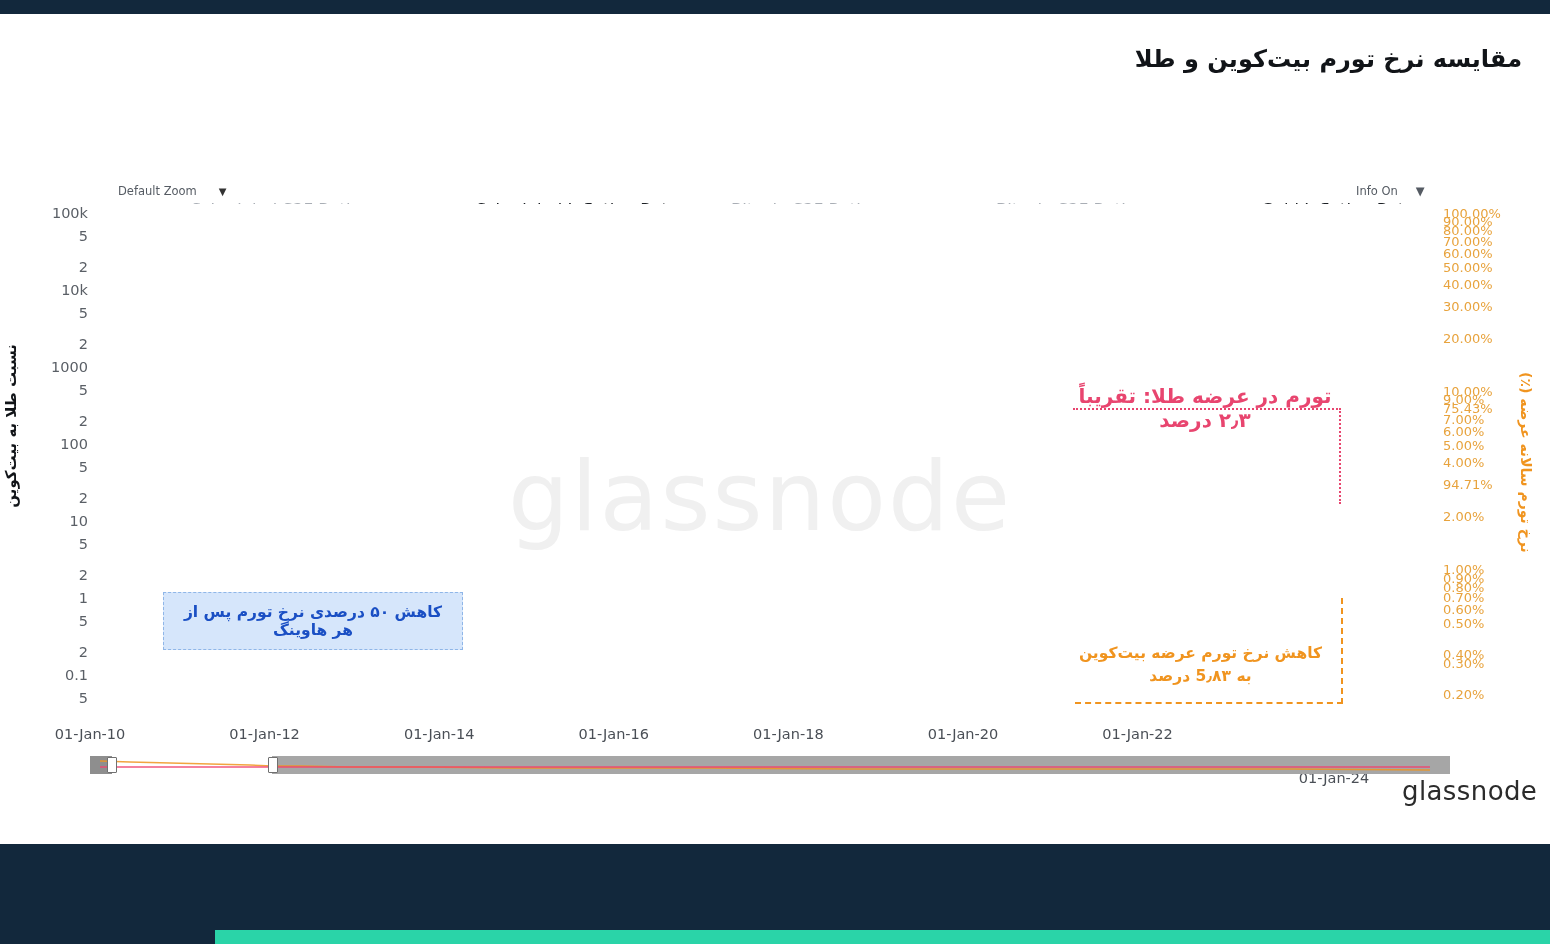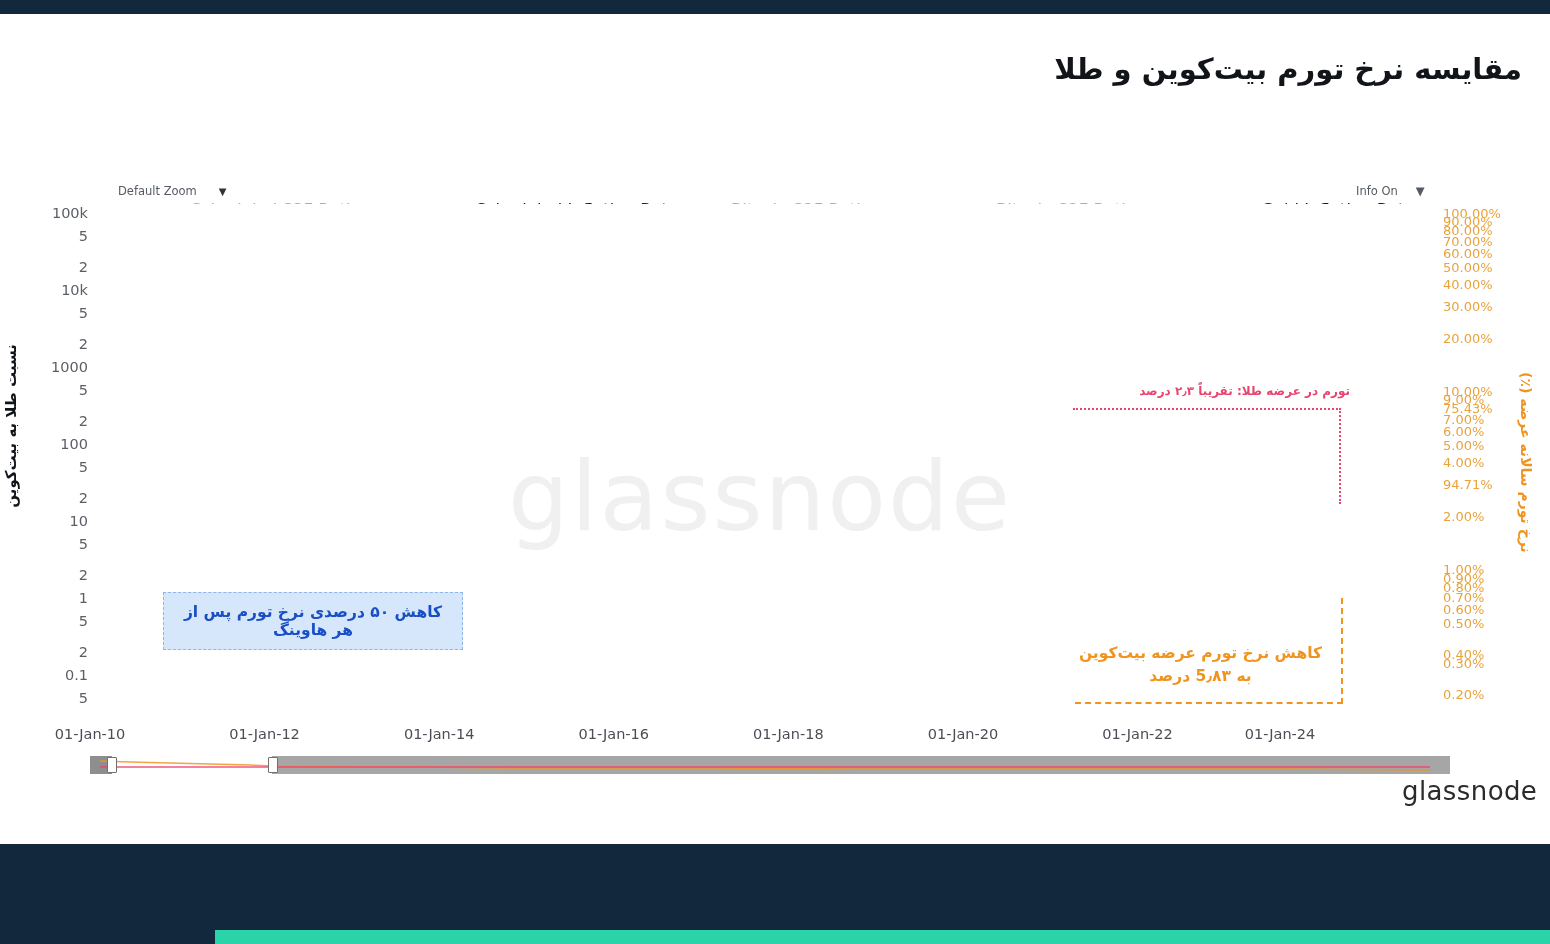--- a/index.html
+++ b/index.html
@@ -20,22 +20,22 @@
   .footer {
     position:absolute; left:0; top:844px; width:1550px; height:100px;
     background:#12283c;
   }
   .footer-accent {
     position:absolute; left:215px; top:930px; width:1335px; height:14px;
     background:#2ad4a8;
   }
   
   .page-title {
-    position:absolute; right:28px; top:38px;
-    font-size:29px; font-weight:bold; color:#111418;
+    position:absolute; right:28px; top:31px;
+    font-size:24px; font-weight:bold; color:#111418;
     direction:rtl; letter-spacing:0px;
   }
   
   .chart-area {
     position:absolute; left:90px; top:190px; width:1340px; height:505px;
   }
   .plot-bg { position:absolute; inset:0; background:#ffffff; }
   
   .watermark {
     position:absolute; left:50%; top:58%; transform:translate(-50%,-50%);
@@ -96,22 +96,22 @@
   
   .anno-blue-box {
     position:absolute; left:163px; top:578px; width:300px; height:58px;
     background:#d6e6fb; border:1.5px dashed #8fb6e8;
     display:flex; align-items:center; justify-content:center;
     direction:rtl; color:#1a4fc4; font-weight:bold; font-size:15.5px;
     text-align:center; padding:0 8px;
   }
   .anno-gold {
     position:absolute; left:1060px; top:370px; width:290px;
-    direction:rtl; color:#e8456f; font-weight:bold; font-size:12px;
-    text-align:right;
+    direction:rtl; color:#e8456f; font-weight:bold; font-size:20px;
+    text-align:center;
   }
   .anno-gold-line {
     position:absolute; left:1073px; top:394px; width:268px; height:0;
     border-top:2px dotted #e8456f;
   }
   .anno-gold-vert {
     position:absolute; left:1339px; top:394px; width:0; height:96px;
     border-left:2px dotted #e8456f;
   }
   .anno-btc {
@@ -257,21 +257,21 @@
     </div>
 
   <div class="x-axis-wrap" id="x-axis">
       <div class="xtick" style="left: 0px;">01-Jan-10</div>
       <div class="xtick" style="left: 174.593px;">01-Jan-12</div>
       <div class="xtick" style="left: 349.186px;">01-Jan-14</div>
       <div class="xtick" style="left: 523.779px;">01-Jan-16</div>
       <div class="xtick" style="left: 698.371px;">01-Jan-18</div>
       <div class="xtick" style="left: 872.964px;">01-Jan-20</div>
       <div class="xtick" style="left: 1047.56px;">01-Jan-22</div>
-      <div class="xtick" style="left: 1190px;">01-Jan-24</div>
+      <div class="xtick" style="left: 1244px; margin-top: 44px;">01-Jan-24</div>
     </div>
 
   <div class="chart-area">
     <div class="plot-bg"></div>
     <div class="watermark">glassnode</div>
     <svg id="plot-svg" width="1340" height="505" viewBox="0 0 1340 505">
         <g>
           <polyline points="0.0,9.2 1.1,9.8 2.2,10.5 3.3,11.1 4.4,11.7 5.5,12.3 6.5,12.9 7.6,13.5 8.7,14.1 9.8,14.7 10.9,15.3 12.0,15.9 13.1,16.6 14.2,17.2 15.3,17.8 16.4,18.4 17.5,19.0 18.6,19.6 19.6,20.2 20.7,20.8 21.8,21.4 22.9,22.0 24.0,22.6 25.1,23.2 26.2,23.8 27.3,24.4 28.4,25.0 29.5,25.6 30.6,26.2 31.6,26.8 32.7,27.4 33.8,28.0 34.9,28.5 36.0,29.1 37.1,29.7 38.2,30.3 39.3,30.9 40.4,31.5 41.5,32.1 42.6,32.7 43.6,33.3 44.7,33.9 45.8,34.4 46.9,35.0 48.0,35.6 49.1,36.2 50.2,36.8 51.3,37.4 52.4,37.9 53.5,38.5 54.6,39.1 55.7,39.7 56.7,40.2 57.8,40.8 58.9,41.4 60.0,42.0 61.1,42.6 62.2,43.1 63.3,43.7 64.4,44.3 65.5,44.8 66.6,45.4 67.7,46.0 68.7,46.5 69.8,47.1 70.9,47.7 72.0,48.2 73.1,48.8 74.2,49.4 75.3,49.9 76.4,50.5 77.5,51.1 78.6,51.6 79.7,52.2 80.7,52.7 81.8,53.3 82.9,53.8 84.0,54.4 85.1,55.0 86.2,55.5 87.3,56.1 88.4,56.6 89.5,57.2 90.6,57.7 91.7,58.3 92.8,58.8 93.8,59.4 94.9,59.9 96.0,60.4 97.1,61.0 98.2,61.5 99.3,62.1 100.4,62.6 101.5,63.1 102.6,63.7 103.7,64.2 104.8,64.8 105.8,65.3 106.9,65.8 108.0,66.4 109.1,66.9 110.2,67.4 111.3,67.9 112.4,68.5 113.5,69.0 114.6,69.5 115.7,70.1 116.8,70.6 117.9,71.1 118.9,71.6 120.0,72.1 121.1,72.7 122.2,73.2 123.3,73.7 124.4,74.2 125.5,74.7 126.6,75.2 127.7,75.8 128.8,76.3 129.9,76.8 130.9,77.3 132.0,77.8 133.1,78.3 134.2,78.8 135.3,79.3 136.4,79.8 137.5,80.3 138.6,80.8 139.7,81.3 140.8,81.8 141.9,82.3 142.9,82.8 144.0,83.3 145.1,83.8 146.2,84.3 147.3,84.8 148.4,85.3 149.5,85.7 150.6,86.2 151.7,86.7 152.8,87.2 153.9,87.7 155.0,88.2 156.0,88.6 157.1,89.1 158.2,89.6 159.3,90.1 160.4,90.6 161.5,91.0 162.6,91.5 163.7,92.0 164.8,92.4 165.9,92.9 167.0,93.4 168.0,93.8 169.1,94.3 170.2,94.8 171.3,95.2 172.4,95.7 173.5,96.2 174.6,96.6 175.7,97.1 176.8,97.5 177.9,98.0 179.0,98.4 180.0,98.9 181.1,99.3 182.2,99.8 183.3,100.2 184.4,100.7 185.5,101.1 186.6,101.6 187.7,102.0 188.8,102.4 189.9,102.9 191.0,103.3 192.1,103.7 193.1,104.2 194.2,104.6 195.3,105.0 196.4,105.5 197.5,105.9 198.6,106.3 199.7,106.8 200.8,107.2 201.9,107.6 203.0,108.0 204.1,108.4 205.1,108.9 206.2,109.3 207.3,109.7 208.4,110.1 209.5,110.5 210.6,110.9 211.7,111.3 212.8,111.7 213.9,112.1 215.0,112.6 216.1,113.0 217.1,113.4 218.2,113.8 219.3,114.2 220.4,114.6 221.5,114.9 222.6,115.3 223.7,115.7 224.8,116.1 225.9,116.5 227.0,116.9 228.1,117.3 229.2,117.7 230.2,118.1 231.3,118.4 232.4,118.8 233.5,119.2 234.6,119.6 235.7,120.0 236.8,120.3 237.9,120.7 239.0,121.1 240.1,121.4 241.2,121.8 242.2,122.2 243.3,122.5 244.4,122.9 245.5,123.3 246.6,123.6 247.7,124.0 248.8,124.3 249.9,124.7 251.0,125.1 252.1,125.4 253.2,125.8 254.3,165.1 255.3,165.3 256.4,165.6 257.5,165.8 258.6,166.1 259.7,166.4 260.8,166.6 261.9,166.9 263.0,167.2 264.1,167.4 265.2,167.7 266.3,168.0 267.3,168.2 268.4,168.5 269.5,168.8 270.6,169.0 271.7,169.3 272.8,169.6 273.9,169.8 275.0,170.1 276.1,170.4 277.2,170.6 278.3,170.9 279.3,171.2 280.4,171.4 281.5,171.7 282.6,172.0 283.7,172.2 284.8,172.5 285.9,172.8 287.0,173.0 288.1,173.3 289.2,173.5 290.3,173.8 291.4,174.1 292.4,174.3 293.5,174.6 294.6,174.9 295.7,175.1 296.8,175.4 297.9,175.7 299.0,175.9 300.1,176.2 301.2,176.5 302.3,176.7 303.4,177.0 304.4,177.3 305.5,177.5 306.6,177.8 307.7,178.1 308.8,178.3 309.9,178.6 311.0,178.9 312.1,179.1 313.2,179.4 314.3,179.7 315.4,179.9 316.4,180.2 317.5,180.5 318.6,180.7 319.7,181.0 320.8,181.2 321.9,181.5 323.0,181.8 324.1,182.0 325.2,182.3 326.3,182.6 327.4,182.8 328.5,183.1 329.5,183.4 330.6,183.6 331.7,183.9 332.8,184.2 333.9,184.4 335.0,184.7 336.1,185.0 337.2,185.2 338.3,185.5 339.4,185.8 340.5,186.0 341.5,186.3 342.6,186.6 343.7,186.8 344.8,187.1 345.9,187.4 347.0,187.6 348.1,187.9 349.2,188.2 350.3,188.4 351.4,188.7 352.5,188.9 353.6,189.2 354.6,189.5 355.7,189.7 356.8,190.0 357.9,190.3 359.0,190.5 360.1,190.8 361.2,191.1 362.3,191.3 363.4,191.6 364.5,191.9 365.6,192.1 366.6,192.4 367.7,192.7 368.8,192.9 369.9,193.2 371.0,193.5 372.1,193.7 373.2,194.0 374.3,194.3 375.4,194.5 376.5,194.8 377.6,195.1 378.6,195.3 379.7,195.6 380.8,195.9 381.9,196.1 383.0,196.4 384.1,196.6 385.2,196.9 386.3,197.2 387.4,197.4 388.5,197.7 389.6,198.0 390.7,198.2 391.7,198.5 392.8,198.8 393.9,199.0 395.0,199.3 396.1,199.6 397.2,199.8 398.3,200.1 399.4,200.4 400.5,200.6 401.6,200.9 402.7,201.2 403.7,201.4 404.8,201.7 405.9,202.0 407.0,202.2 408.1,202.5 409.2,202.8 410.3,203.0 411.4,203.3 412.5,203.6 413.6,203.8 414.7,204.1 415.7,204.3 416.8,204.6 417.9,204.9 419.0,205.1 420.1,205.4 421.2,205.7 422.3,205.9 423.4,206.2 424.5,206.5 425.6,206.7 426.7,207.0 427.8,207.3 428.8,207.5 429.9,207.8 431.0,208.1 432.1,208.3 433.2,208.6 434.3,208.9 435.4,209.1 436.5,209.4 437.6,209.7 438.7,209.9 439.8,210.2 440.8,210.5 441.9,210.7 443.0,211.0 444.1,211.3 445.2,211.5 446.3,211.8 447.4,212.0 448.5,212.3 449.6,212.6 450.7,212.8 451.8,213.1 452.9,213.4 453.9,213.6 455.0,213.9 456.1,214.2 457.2,214.4 458.3,214.7 459.4,215.0 460.5,215.2 461.6,215.5 462.7,215.8 463.8,216.0 464.9,216.3 465.9,216.6 467.0,216.8 468.1,217.1 469.2,217.4 470.3,217.6 471.4,217.9 472.5,218.2 473.6,218.4 474.7,218.7 475.8,219.0 476.9,219.2 477.9,219.5 479.0,219.8 480.1,220.0 481.2,220.3 482.3,220.5 483.4,220.8 484.5,221.1 485.6,221.3 486.7,221.6 487.8,221.9 488.9,222.1 490.0,222.4 491.0,222.7 492.1,222.9 493.2,223.2 494.3,223.5 495.4,223.7 496.5,224.0 497.6,224.3 498.7,224.5 499.8,224.8 500.9,225.1 502.0,225.3 503.0,225.6 504.1,225.9 505.2,226.1 506.3,226.4 507.4,226.7 508.5,226.9 509.6,227.2 510.7,227.5 511.8,227.7 512.9,228.0 514.0,228.2 515.0,228.5 516.1,228.8 517.2,229.0 518.3,229.3 519.4,229.6 520.5,229.8 521.6,230.1 522.7,230.4 523.8,230.6 524.9,230.9 526.0,231.2 527.1,231.4 528.1,231.7 529.2,232.0 530.3,232.2 531.4,232.5 532.5,232.8 533.6,233.0 534.7,233.3 535.8,233.6 536.9,233.8 538.0,234.1 539.1,234.4 540.1,234.6 541.2,234.9 542.3,235.2 543.4,235.4 544.5,235.7 545.6,235.9 546.7,236.2 547.8,236.5 548.9,236.7 550.0,237.0 551.1,237.3 552.1,237.5 553.2,237.8 554.3,238.1 555.4,238.3 556.5,238.6 557.6,238.9 558.7,239.1 559.8,239.4 560.9,239.7 562.0,239.9 563.1,240.2 564.2,240.5 565.2,240.7 566.3,241.0 567.4,241.3 568.5,241.5 569.6,252.7 570.7,252.8 571.8,252.9 572.9,253.0 574.0,253.1 575.1,253.2 576.2,253.3 577.2,253.4 578.3,253.5 579.4,253.6 580.5,253.7 581.6,253.8 582.7,253.9 583.8,254.0 584.9,254.1 586.0,254.2 587.1,254.3 588.2,254.4 589.3,254.5 590.3,254.6 591.4,254.7 592.5,254.8 593.6,254.9 594.7,255.0 595.8,255.1 596.9,255.2 598.0,255.3 599.1,255.5 600.2,255.6 601.3,255.7 602.3,255.8 603.4,255.9 604.5,256.0 605.6,256.1 606.7,256.2 607.8,256.3 608.9,256.4 610.0,256.5 611.1,256.6 612.2,256.7 613.3,256.8 614.3,256.9 615.4,257.0 616.5,257.1 617.6,257.2 618.7,257.3 619.8,257.4 620.9,257.5 622.0,257.6 623.1,257.7 624.2,257.8 625.3,257.9 626.4,258.0 627.4,258.1 628.5,258.2 629.6,258.3 630.7,258.4 631.8,258.5 632.9,258.6 634.0,258.7 635.1,258.8 636.2,258.9 637.3,259.0 638.4,259.1 639.4,259.2 640.5,259.3 641.6,259.4 642.7,259.5 643.8,259.6 644.9,259.7 646.0,259.8 647.1,259.9 648.2,260.0 649.3,260.1 650.4,260.2 651.4,260.3 652.5,260.4 653.6,260.5 654.7,260.7 655.8,260.8 656.9,260.9 658.0,261.0 659.1,261.1 660.2,261.2 661.3,261.3 662.4,261.4 663.5,261.5 664.5,261.6 665.6,261.7 666.7,261.8 667.8,261.9 668.9,262.0 670.0,262.1 671.1,262.2 672.2,262.3 673.3,262.4 674.4,262.5 675.5,262.6 676.5,262.7 677.6,262.8 678.7,262.9 679.8,263.0 680.9,263.1 682.0,263.2 683.1,263.3 684.2,263.4 685.3,263.5 686.4,263.6 687.5,263.7 688.6,263.8 689.6,263.9 690.7,264.0 691.8,264.1 692.9,264.2 694.0,264.3 695.1,264.4 696.2,264.5 697.3,264.6 698.4,264.7 699.5,264.8 700.6,264.9 701.6,265.0 702.7,265.1 703.8,265.2 704.9,265.3 706.0,265.4 707.1,265.5 708.2,265.6 709.3,265.7 710.4,265.8 711.5,266.0 712.6,266.1 713.6,266.2 714.7,266.3 715.8,266.4 716.9,266.5 718.0,266.6 719.1,266.7 720.2,266.8 721.3,266.9 722.4,267.0 723.5,267.1 724.6,267.2 725.7,267.3 726.7,267.4 727.8,267.5 728.9,267.6 730.0,267.7 731.1,267.8 732.2,267.9 733.3,268.0 734.4,268.1 735.5,268.2 736.6,268.3 737.7,268.4 738.7,268.5 739.8,268.6 740.9,268.7 742.0,268.8 743.1,268.9 744.2,269.0 745.3,269.1 746.4,269.2 747.5,269.3 748.6,269.4 749.7,269.5 750.7,269.6 751.8,269.7 752.9,269.8 754.0,269.9 755.1,270.0 756.2,270.1 757.3,270.2 758.4,270.3 759.5,270.4 760.6,270.5 761.7,270.6 762.8,270.7 763.8,270.8 764.9,270.9 766.0,271.0 767.1,271.2 768.2,271.3 769.3,271.4 770.4,271.5 771.5,271.6 772.6,271.7 773.7,271.8 774.8,271.9 775.8,272.0 776.9,272.1 778.0,272.2 779.1,272.3 780.2,272.4 781.3,272.5 782.4,272.6 783.5,272.7 784.6,272.8 785.7,272.9 786.8,273.0 787.9,273.1 788.9,273.2 790.0,273.3 791.1,273.4 792.2,273.5 793.3,273.6 794.4,273.7 795.5,273.8 796.6,273.9 797.7,274.0 798.8,274.1 799.9,274.2 800.9,274.3 802.0,274.4 803.1,274.5 804.2,274.6 805.3,274.7 806.4,274.8 807.5,274.9 808.6,275.0 809.7,275.1 810.8,275.2 811.9,275.3 812.9,275.4 814.0,275.5 815.1,275.6 816.2,275.7 817.3,275.8 818.4,275.9 819.5,276.0 820.6,276.1 821.7,276.2 822.8,276.3 823.9,276.5 825.0,276.6 826.0,276.7 827.1,276.8 828.2,276.9 829.3,277.0 830.4,277.1 831.5,277.2 832.6,277.3 833.7,277.4 834.8,277.5 835.9,277.6 837.0,277.7 838.0,277.8 839.1,277.9 840.2,278.0 841.3,278.1 842.4,278.2 843.5,278.3 844.6,278.4 845.7,278.5 846.8,278.6 847.9,278.7 849.0,278.8 850.0,278.9 851.1,279.0 852.2,279.1 853.3,279.2 854.4,279.3 855.5,279.4 856.6,279.5 857.7,279.6 858.8,279.7 859.9,279.8 861.0,279.9 862.1,280.0 863.1,280.1 864.2,280.2 865.3,280.3 866.4,280.4 867.5,280.5 868.6,280.6 869.7,280.7 870.8,280.8 871.9,280.9 873.0,281.0 874.1,281.1 875.1,281.2 876.2,281.3 877.3,281.4 878.4,281.5 879.5,281.7 880.6,281.8 881.7,281.9 882.8,282.0 883.9,282.1 885.0,282.2 886.1,282.3 887.1,282.4 888.2,282.5 889.3,282.6 890.4,282.7 891.5,282.8 892.6,282.9 893.7,283.0 894.8,283.1 895.9,283.2 897.0,283.3 898.1,283.4 899.2,283.5 900.2,283.6 901.3,283.7 902.4,283.8 903.5,283.9 904.6,320.1 905.7,320.1 906.8,320.2 907.9,320.2 909.0,320.3 910.1,320.3 911.2,320.3 912.2,320.4 913.3,320.4 914.4,320.5 915.5,320.5 916.6,320.5 917.7,320.6 918.8,320.6 919.9,320.7 921.0,320.7 922.1,320.7 923.2,320.8 924.3,320.8 925.3,320.9 926.4,320.9 927.5,320.9 928.6,321.0 929.7,321.0 930.8,321.1 931.9,321.1 933.0,321.1 934.1,321.2 935.2,321.2 936.3,321.3 937.3,321.3 938.4,321.3 939.5,321.4 940.6,321.4 941.7,321.5 942.8,321.5 943.9,321.5 945.0,321.6 946.1,321.6 947.2,321.7 948.3,321.7 949.3,321.7 950.4,321.8 951.5,321.8 952.6,321.8 953.7,321.9 954.8,321.9 955.9,322.0 957.0,322.0 958.1,322.0 959.2,322.1 960.3,322.1 961.4,322.2 962.4,322.2 963.5,322.2 964.6,322.3 965.7,322.3 966.8,322.4 967.9,322.4 969.0,322.4 970.1,322.5 971.2,322.5 972.3,322.6 973.4,322.6 974.4,322.6 975.5,322.7 976.6,322.7 977.7,322.8 978.8,322.8 979.9,322.8 981.0,322.9 982.1,322.9 983.2,323.0 984.3,323.0 985.4,323.0 986.4,323.1 987.5,323.1 988.6,323.2 989.7,323.2 990.8,323.2 991.9,323.3 993.0,323.3 994.1,323.3 995.2,323.4 996.3,323.4 997.4,323.5 998.5,323.5 999.5,323.5 1000.6,323.6 1001.7,323.6 1002.8,323.7 1003.9,323.7 1005.0,323.7 1006.1,323.8 1007.2,323.8 1008.3,323.9 1009.4,323.9 1010.5,323.9 1011.5,324.0 1012.6,324.0 1013.7,324.1 1014.8,324.1 1015.9,324.1 1017.0,324.2 1018.1,324.2 1019.2,324.3 1020.3,324.3 1021.4,324.3 1022.5,324.4 1023.6,324.4 1024.6,324.5 1025.7,324.5 1026.8,324.5 1027.9,324.6 1029.0,324.6 1030.1,324.7 1031.2,324.7 1032.3,324.7 1033.4,324.8 1034.5,324.8 1035.6,324.9 1036.6,324.9 1037.7,324.9 1038.8,325.0 1039.9,325.0 1041.0,325.0 1042.1,325.1 1043.2,325.1 1044.3,325.2 1045.4,325.2 1046.5,325.2 1047.6,325.3 1048.6,325.3 1049.7,325.4 1050.8,325.4 1051.9,325.4 1053.0,325.5 1054.1,325.5 1055.2,325.6 1056.3,325.6 1057.4,325.6 1058.5,325.7 1059.6,325.7 1060.7,325.8 1061.7,325.8 1062.8,325.8 1063.9,325.9 1065.0,325.9 1066.1,326.0 1067.2,326.0 1068.3,326.0 1069.4,326.1 1070.5,326.1 1071.6,326.2 1072.7,326.2 1073.7,326.2 1074.8,326.3 1075.9,326.3 1077.0,326.4 1078.1,326.4 1079.2,326.4 1080.3,326.5 1081.4,326.5 1082.5,326.5 1083.6,326.6 1084.7,326.6 1085.7,326.7 1086.8,326.7 1087.9,326.7 1089.0,326.8 1090.1,326.8 1091.2,326.9 1092.3,326.9 1093.4,326.9 1094.5,327.0 1095.6,327.0 1096.7,327.1 1097.8,327.1 1098.8,327.1 1099.9,327.2 1101.0,327.2 1102.1,327.3 1103.2,327.3 1104.3,327.3 1105.4,327.4 1106.5,327.4 1107.6,327.5 1108.7,327.5 1109.8,327.5 1110.8,327.6 1111.9,327.6 1113.0,327.7 1114.1,327.7 1115.2,327.7 1116.3,327.8 1117.4,327.8 1118.5,327.9 1119.6,327.9 1120.7,327.9 1121.8,328.0 1122.9,328.0 1123.9,328.0 1125.0,328.1 1126.1,328.1 1127.2,328.2 1128.3,328.2 1129.4,328.2 1130.5,328.3 1131.6,328.3 1132.7,328.4 1133.8,328.4 1134.9,328.4 1135.9,328.5 1137.0,328.5 1138.1,328.6 1139.2,328.6 1140.3,328.6 1141.4,328.7 1142.5,328.7 1143.6,328.8 1144.7,328.8 1145.8,328.8 1146.9,328.9 1147.9,328.9 1149.0,329.0 1150.1,329.0 1151.2,329.0 1152.3,329.1 1153.4,329.1 1154.5,329.2 1155.6,329.2 1156.7,329.2 1157.8,329.3 1158.9,329.3 1160.0,329.4 1161.0,329.4 1162.1,329.4 1163.2,329.5 1164.3,329.5 1165.4,329.6 1166.5,329.6 1167.6,329.6 1168.7,329.7 1169.8,329.7 1170.9,329.7 1172.0,329.8 1173.0,329.8 1174.1,329.9 1175.2,329.9 1176.3,329.9 1177.4,330.0 1178.5,330.0 1179.6,330.1 1180.7,330.1 1181.8,330.1 1182.9,330.2 1184.0,330.2 1185.0,330.3 1186.1,330.3 1187.2,330.3 1188.3,330.4 1189.4,330.4 1190.5,330.5 1191.6,330.5 1192.7,330.5 1193.8,330.6 1194.9,330.6 1196.0,330.7 1197.1,330.7 1198.1,330.7 1199.2,330.8 1200.3,330.8 1201.4,330.9 1202.5,330.9 1203.6,330.9 1204.7,331.0 1205.8,331.0 1206.9,331.1 1208.0,331.1 1209.1,331.1 1210.1,331.2 1211.2,331.2 1212.3,331.2 1213.4,331.3 1214.5,331.3 1215.6,331.4 1216.7,331.4 1217.8,331.4 1218.9,331.5 1220.0,331.5 1221.1,331.6 1222.1,331.6 1223.2,331.6 1224.3,331.7 1225.4,331.7 1226.5,331.8 1227.6,331.8 1228.7,331.8 1229.8,331.9 1230.9,331.9 1232.0,332.0 1233.1,332.0 1234.2,332.0 1235.2,332.1 1236.3,332.1 1237.4,332.2 1238.5,332.2 1239.6,332.2 1240.7,332.3 1241.8,332.3 1242.9,332.4 1244.0,332.4 1245.1,332.4 1246.2,332.5 1247.2,332.5 1248.3,378.1 1249.4,378.1 1250.5,378.1 1251.6,378.1 1252.7,378.1 1253.8,378.1 1254.9,378.1 1256.0,378.1 1257.1,378.1 1258.2,378.1 1259.3,378.1 1260.3,378.1 1261.4,378.1 1262.5,378.1 1263.6,378.1 1264.7,378.1 1265.8,378.1 1266.9,378.1 1268.0,378.1 1269.1,378.1 1270.2,378.1 1271.3,378.1 1272.3,378.1 1273.4,378.1 1274.5,378.1 1275.6,378.1 1276.7,378.1 1277.8,378.1 1278.9,378.1 1280.0,378.1 1281.1,378.1 1282.2,378.1 1283.3,378.1 1284.3,378.1 1285.4,378.1 1286.5,378.1 1287.6,378.1 1288.7,378.1 1289.8,378.1 1290.9,378.1 1292.0,378.1 1293.1,378.1 1294.2,378.1 1295.3,378.1 1296.4,378.1 1297.4,378.1 1298.5,378.1 1299.6,378.1 1300.7,378.1 1301.8,378.1 1302.9,378.1 1304.0,378.1 1305.1,378.1 1306.2,378.1 1307.3,378.1 1308.4,378.1 1309.4,378.1 1310.5,378.1 1311.6,378.1 1312.7,378.1 1313.8,378.1 1314.9,378.1 1316.0,378.1 1317.1,378.1 1318.2,378.1 1319.3,378.1 1320.4,378.1 1321.4,378.1 1322.5,378.1 1323.6,378.1 1324.7,378.1 1325.8,378.1 1326.9,378.1 1328.0,378.1 1329.1,378.1 1330.2,378.1 1331.3,378.1 1332.4,378.1 1333.5,378.1 1334.5,378.1" fill="none" stroke="#f3b05a" stroke-width="1.6" stroke-linejoin="round" stroke-linecap="round" stroke-dasharray="5 4" opacity="0.8"></polyline>
         </g>
         <g>

